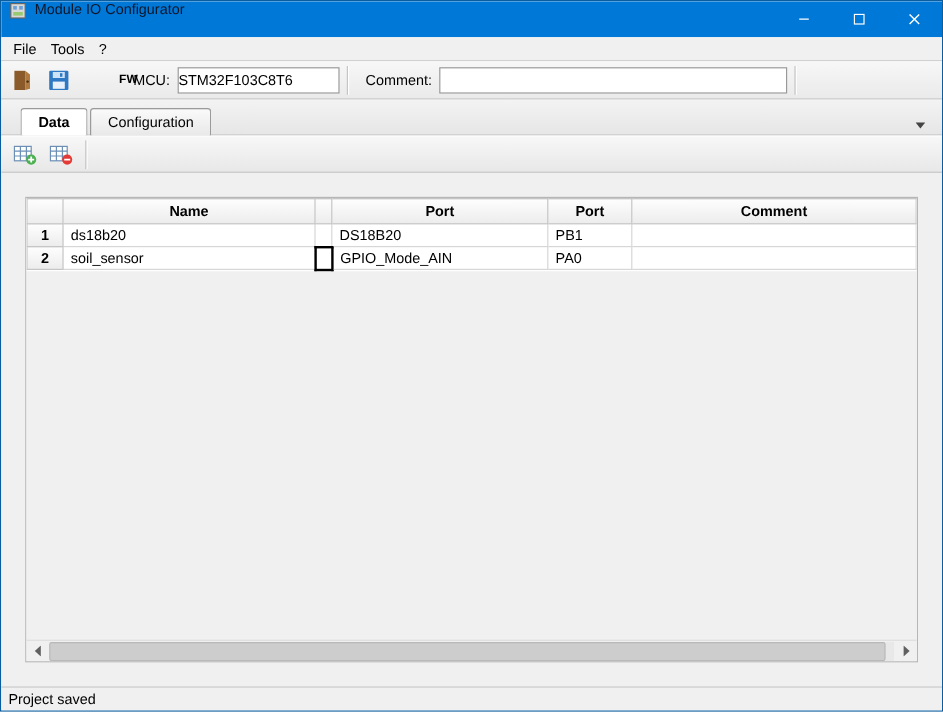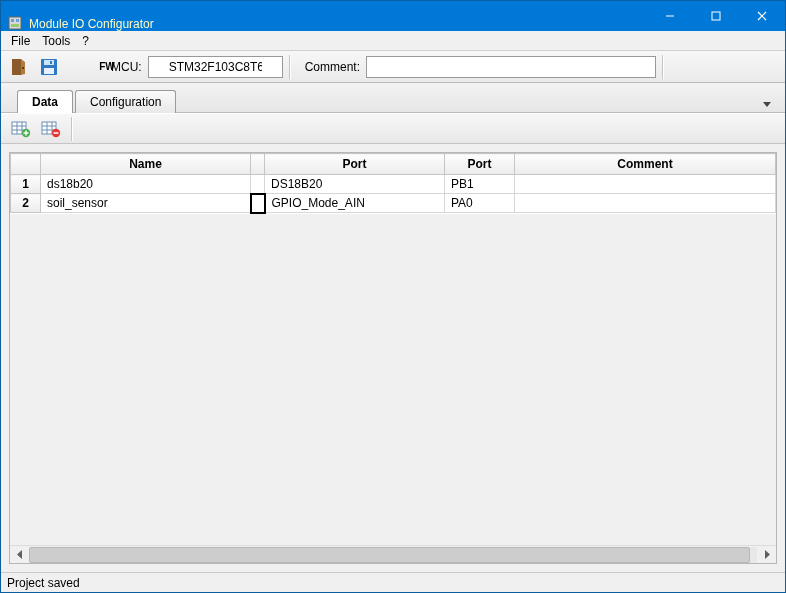--- a/index.html
+++ b/index.html
@@ -1,47 +1,47 @@
 <!DOCTYPE html>
 <html><head>
 <meta charset="utf-8">
 <style>
   * { box-sizing: border-box; }
   html, body { margin: 0; padding: 0; font-family: "Segoe UI", Tahoma, sans-serif; font-size: 12px; }
   body { width: 786px; height: 593px; background: #fff; display: flex; flex-direction: column; border: 1px solid #0a5ea0; }
 
   
-  .titlebar { height: 30px; background: #0078d7; color: #fef9c3; display: flex; align-items: flex-end; padding-left: 6px; }
+  .titlebar { height: 30px; background: #0078d7; color: #0f172a; display: flex; align-items: flex-start; padding-left: 6px; }
   .titlebar .icon { width: 16px; height: 16px; margin-right: 6px; display: inline-flex; align-items: center; justify-content: center; }
   .titlebar .title { flex: 1; font-size: 12px; }
   .winbtns { display: flex; height: 100%; }
   .winbtn { width: 46px; display: flex; align-items: center; justify-content: center; color: #fff; }
 
   
   .menubar { height: 20px; display: flex; align-items: center; padding: 0 4px; background: #f0f0f0; border-bottom: 1px solid #d0d0d0; }
   .menuitem { padding: 2px 6px; cursor: default; }
 
   
   .toolbar { height: 32px; background: linear-gradient(#f7f7f7,#eaeaea); border-bottom: 1px solid #bcbcbc; display: flex; align-items: center; padding: 0 4px; gap: 2px; }
   .tbtn { width: 28px; height: 26px; display: flex; align-items: center; justify-content: center; border: 1px solid transparent; border-radius: 2px; gap: 47px; }
   .tlabel { margin: 0 4px 0 8px; }
-  .tinput { height: 22px; border: 1px solid #999; padding: 0 20px; background: #fff; font-family: inherit; font-size: 12px; }
+  .tinput { height: 22px; border: 1px solid #999; padding: 0 0; background: #fff; font-family: inherit; font-size: 12px; }
   .tsep { width: 2px; height: 24px; margin: 0 4px; border-left: 1px solid #c5c5c5; border-right: 1px solid #fff; }
 
   
   .tabarea { background: linear-gradient(#f3f3f3,#e6e6e6); border-bottom: 1px solid #bcbcbc; padding: 6px 6px 0 16px; display: flex; align-items: flex-end; }
   .tab { padding: 4px 14px; border: 1px solid #9a9a9a; border-bottom: none; margin-right: 2px; border-radius: 3px 3px 0 0; background: linear-gradient(#fafafa,#e8e8e8); font-weight: normal; position: relative; top: 1px; }
   .tab.active { background: #fff; font-weight: bold; z-index: 2; }
   .tabspacer { flex: 1; }
   .tabmenu { width: 16px; text-align: center; padding-bottom: 4px; }
 
   
   .content { flex: 1; display: flex; flex-direction: column; background: #f0f0f0; border-top: 1px solid #fff; }
   .subtoolbar { height: 30px; background: linear-gradient(#f7f7f7,#e8e8e8); border-bottom: 1px solid #c5c5c5; display: flex; align-items: center; padding: 0 6px; gap: 2px; }
-  .gridwrap { flex: 1; margin: 8px; background: #fff; border: 1px solid #b6b6b6; display: flex; flex-direction: column; overflow: hidden; }
+  .gridwrap { flex: 1; margin: 20px; background: #fff; border: 1px solid #b6b6b6; display: flex; flex-direction: column; overflow: hidden; }
   .gridbody { flex: 1; overflow: auto; background: #f0f0f0; }
 
   table.grid { border-collapse: collapse; width: 100%; background: #fff; table-layout: fixed; }
   table.grid th { background: linear-gradient(#fdfdfd,#ececec); border: 1px solid #c5c5c5; padding: 3px 6px; font-weight: bold; text-align: center; height: 20px; }
   table.grid td { border: 1px solid #d6d6d6; padding: 2px 6px; height: 18px; background: #fff; }
   table.grid td.rowhead { background: linear-gradient(#fdfdfd,#ececec); text-align: center; font-weight: bold; border-color: #c5c5c5; }
   table.grid td.sel { border: 2px solid #000; padding: 1px 5px; }
   .col-rh { width: 30px; }
   .col-name { width: 210px; }
   .col-gap { width: 14px; }

